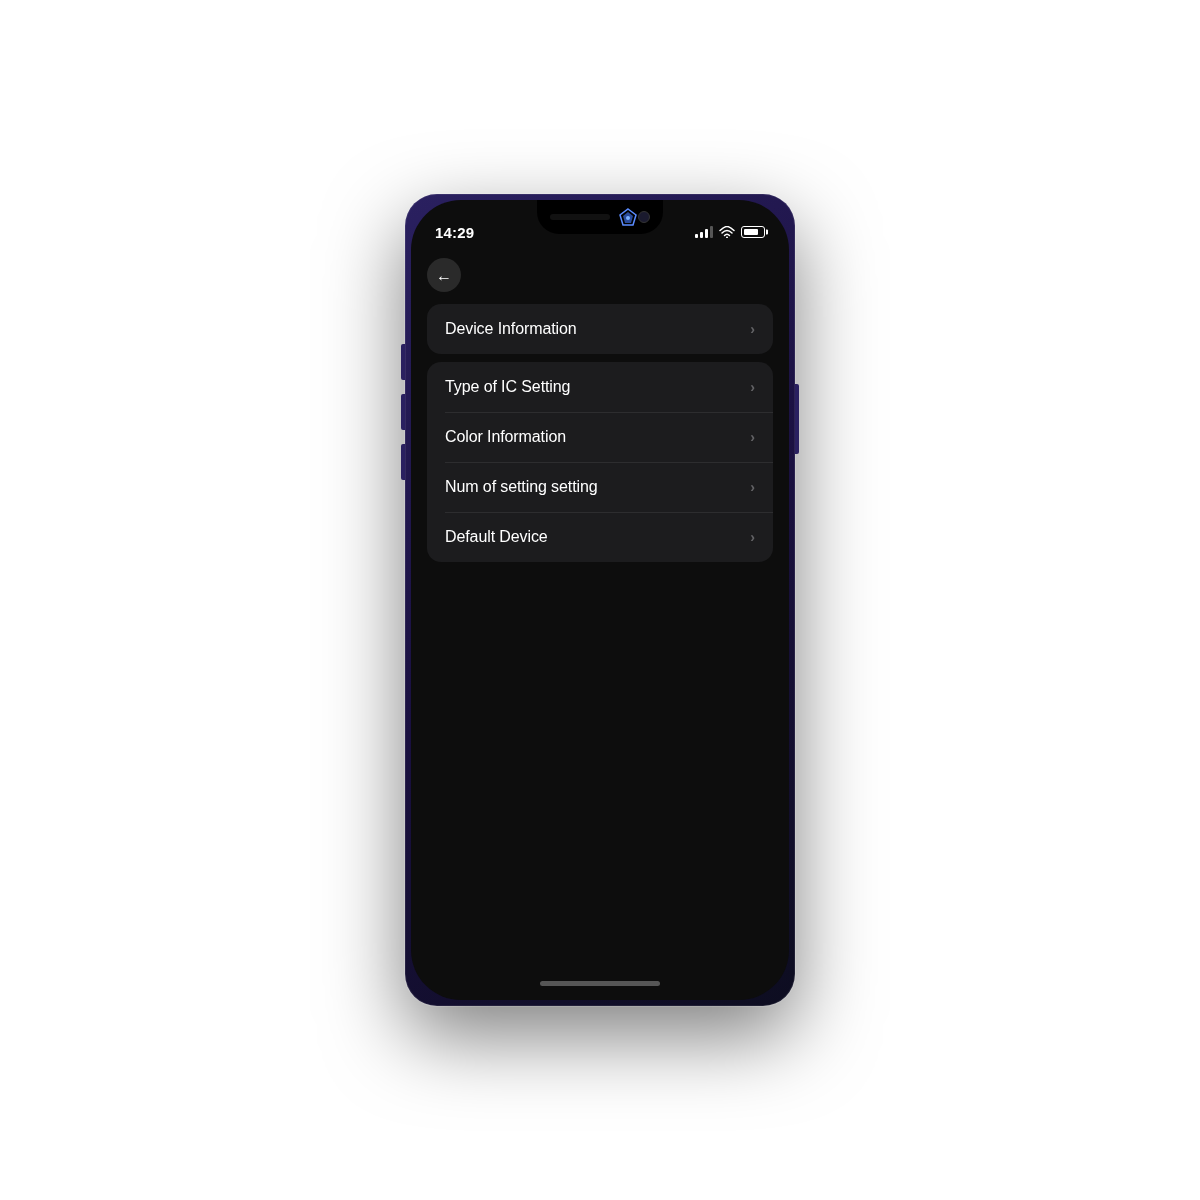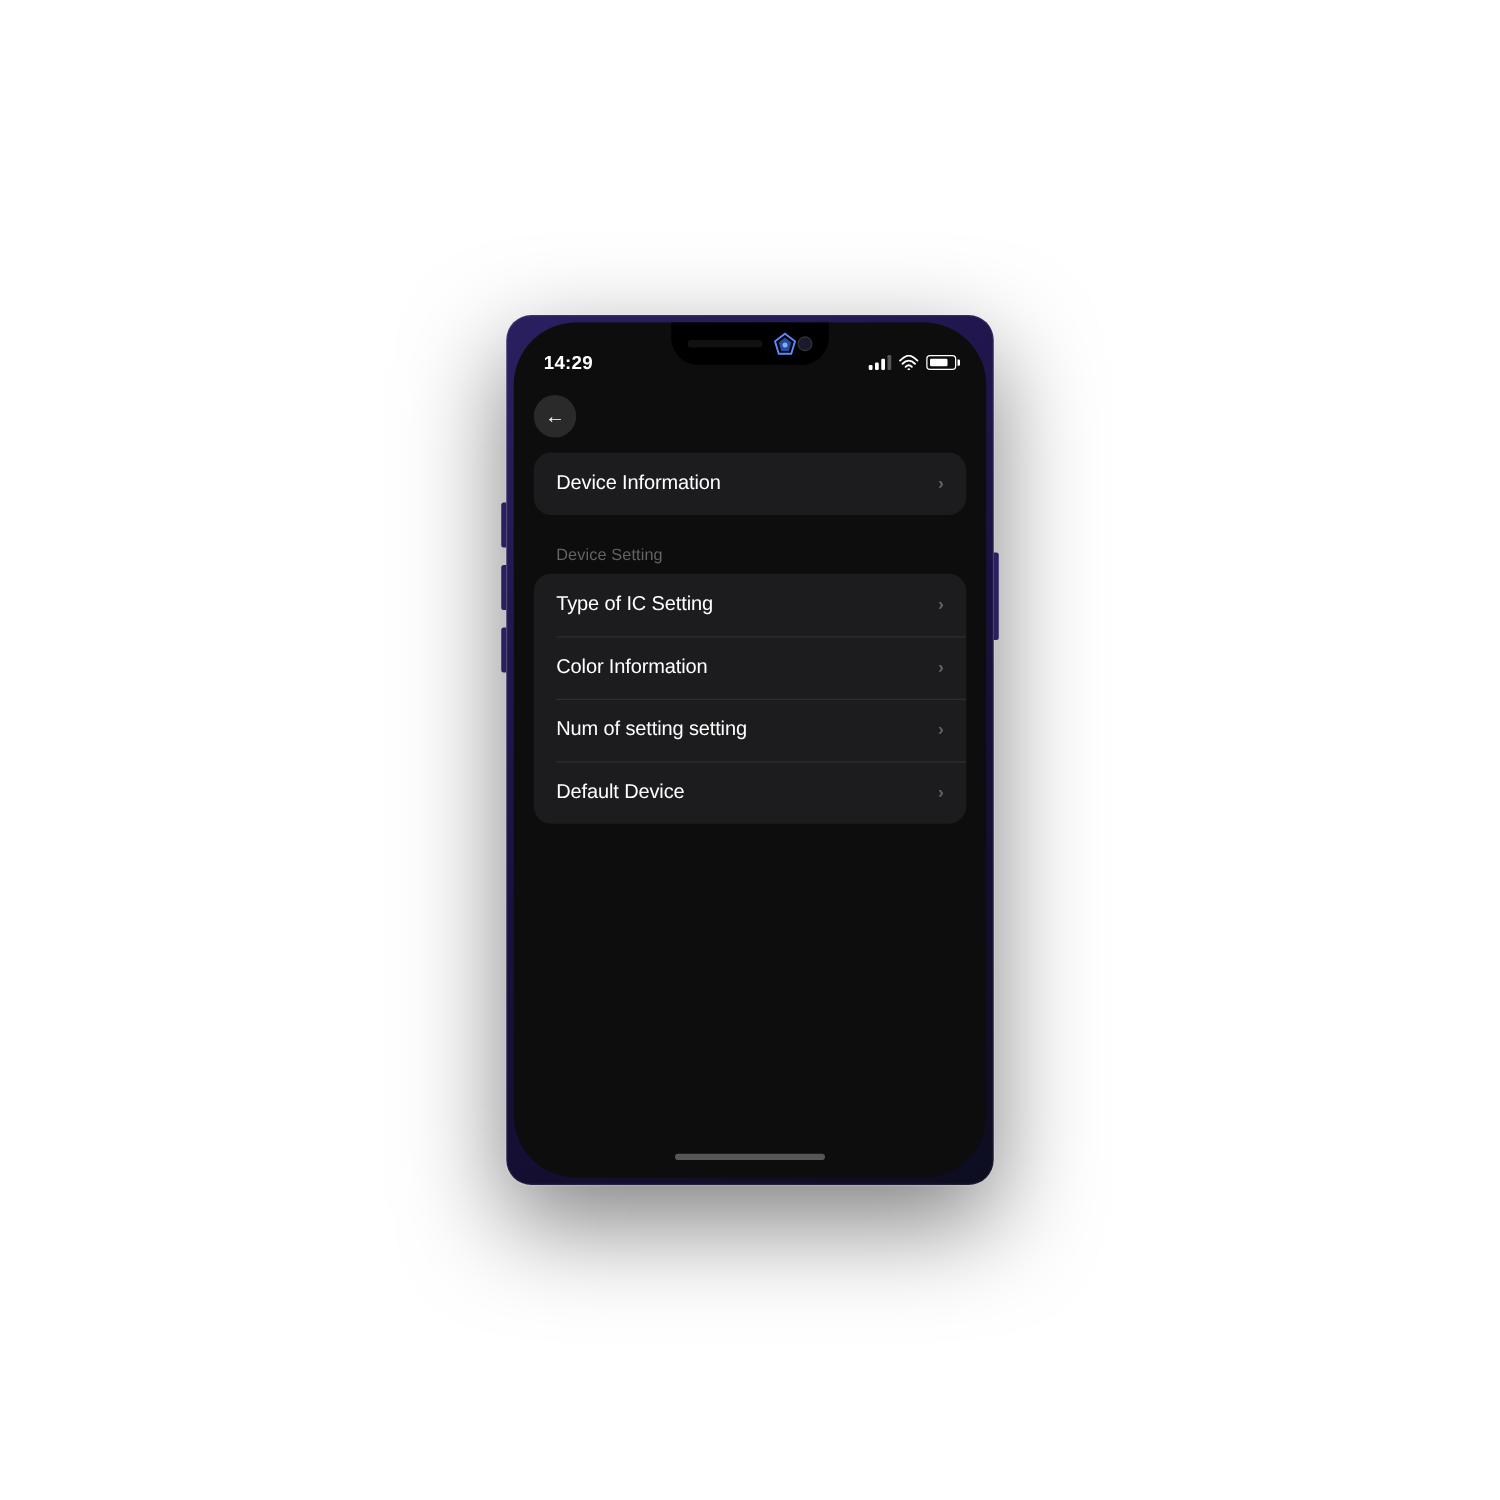--- a/index.html
+++ b/index.html
@@ -9,23 +9,23 @@
       display: flex;
       justify-content: center;
       align-items: center;
       width: 1200px;
       height: 1200px;
       font-family: -apple-system, BlinkMacSystemFont, 'SF Pro Display', 'Helvetica Neue', sans-serif;
     }
 
     .phone-outer {
       width: 390px;
-      height: 696px;
+      height: 812px;
       background: linear-gradient(145deg, #2a2060, #1a1040, #0d0d20);
-      border-radius: 20px;
+      border-radius: 32px;
       padding: 6px;
       box-shadow:
         0 0 0 1px rgba(255,255,255,0.15),
         0 30px 80px rgba(0,0,0,0.5),
         inset 0 0 0 1px rgba(255,255,255,0.08);
       position: relative;
     }
 
     
     .phone-outer::before {
@@ -156,21 +156,21 @@
 
     .menu-card {
       background: #1c1c1e;
       border-radius: 14px;
       overflow: hidden;
       margin-bottom: 8px;
     }
 
     .menu-item {
       display: flex;
-      align-items: flex-start;
+      align-items: center;
       justify-content: space-between;
       padding: 16px 18px;
       cursor: pointer;
       position: relative;
     }
 
     .menu-item:not(:last-child)::after {
       content: '';
       position: absolute;
       bottom: 0;
@@ -331,21 +331,20 @@
 
       <div class="menu-section">
 
         <div class="menu-card">
           <div class="menu-item">
             <span class="menu-item-label">Device Information</span>
             <span class="chevron">›</span>
           </div>
         </div>
 
-        <div class="section-label">Device Setting</div>
 
         <div class="menu-card">
           <div class="menu-item">
             <span class="menu-item-label">Type of IC Setting</span>
             <span class="chevron">›</span>
           </div>
           <div class="menu-item">
             <span class="menu-item-label">Color Information</span>
             <span class="chevron">›</span>
           </div>

